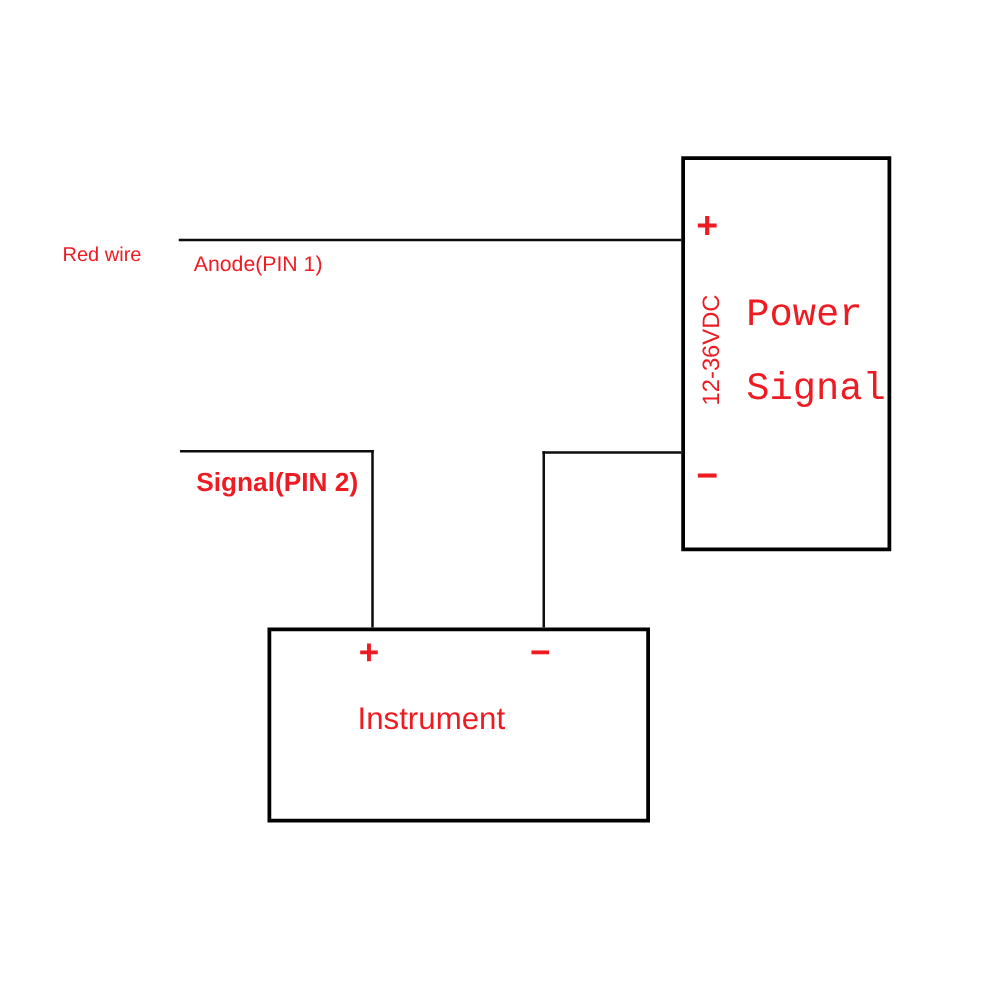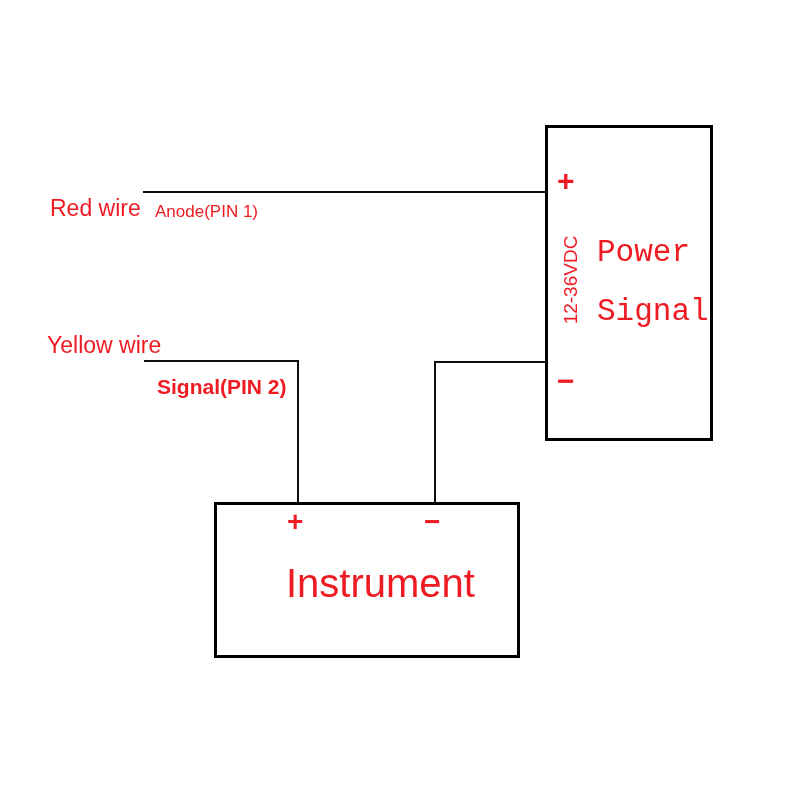--- a/index.html
+++ b/index.html
@@ -34,21 +34,21 @@
   .label {
     position: absolute;
     color: #ee1b22;
     white-space: nowrap;
     line-height: 1;
   }
 
   .lbl-red-wire {
     left: 50px;
     top: 197px;
-    font-size: 23px;
+    font-size: 16px;
     text-align: right;
   }
   .lbl-anode {
     left: 155px;
     top: 159px;
     font-size: 17px;
     margin-top: 44px;
   }
   .lbl-yellow-wire {
     left: 47px;
@@ -109,39 +109,38 @@
   }
   .inst-minus {
     left: 424px;
     top: 508px;
     font-size: 28px;
     font-weight: bold;
   }
   .inst-name {
     left: 286px;
     top: 563px;
-    font-size: 40px;
+    font-size: 25px;
   }
 </style>
 </head>
 <body>
 
 <div id="diagram-canvas">
 
   <div class="wire wire-h" style="left:143px; top:191px; width:404px;"></div>
 
   <span class="label lbl-red-wire">Red wire</span>
 
   <span class="label lbl-anode">Anode(PIN 1)</span>
 
   <div class="wire wire-h" style="left:144px; top:360px; width:155px;"></div>
 
   <div class="wire wire-v" style="left:297px; top:360px; height:144px;"></div>
 
-  <span class="label lbl-yellow-wire">Yellow wire</span>
 
   <span class="label lbl-signal">Signal(PIN 2)</span>
 
   <div class="wire wire-h" style="left:434px; top:361px; width:113px;"></div>
 
   <div class="wire wire-v" style="left:434px; top:361px; height:143px;"></div>
 
   <div class="box ps-box">
   </div>
 

